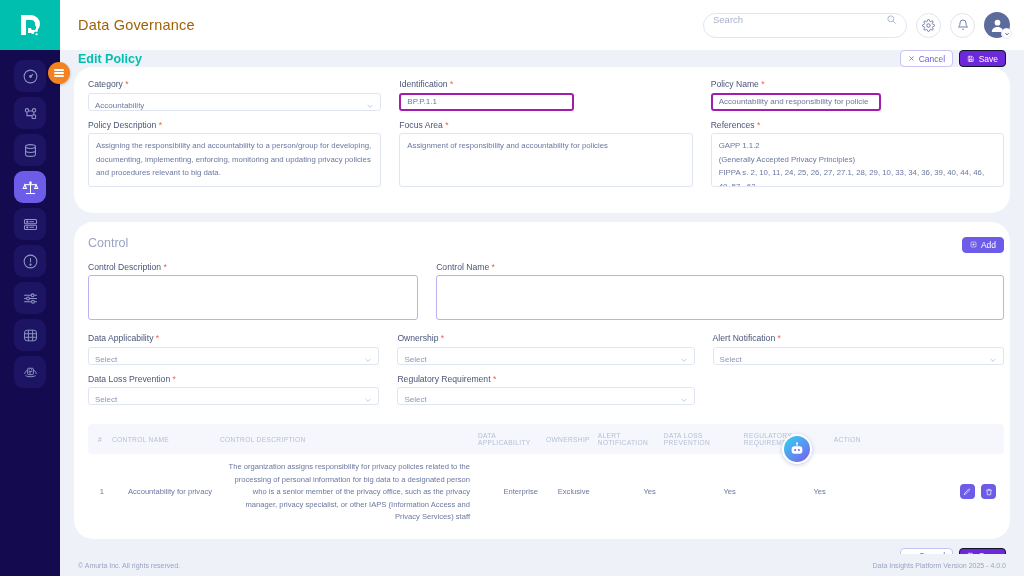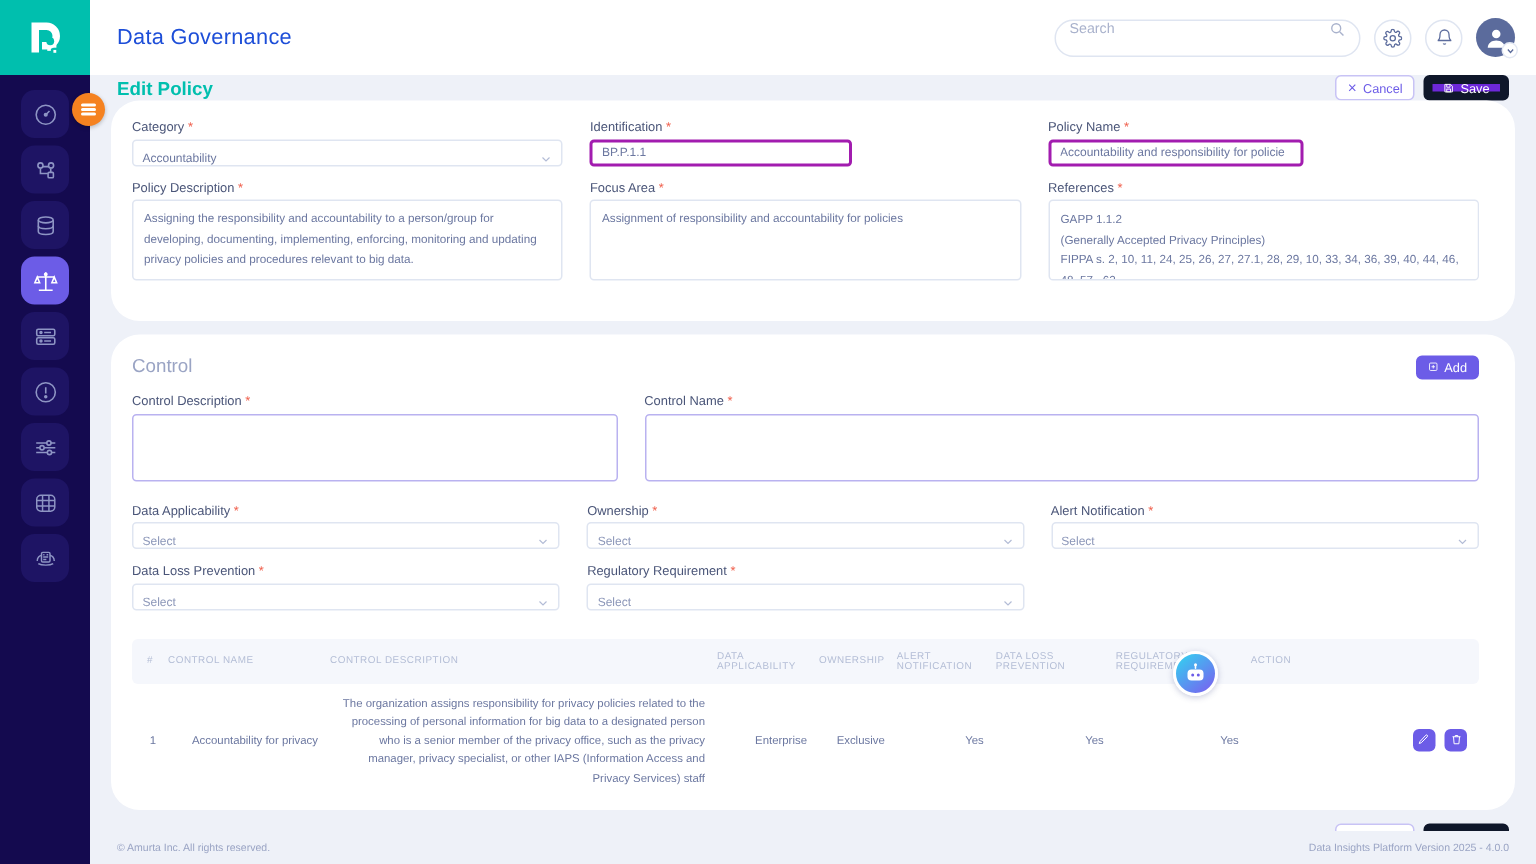--- a/index.html
+++ b/index.html
@@ -48,21 +48,21 @@
   
   .right { flex: 1; display: flex; flex-direction: column; height: 576px; position: relative; }
 
   
   .topbar {
     height: 50px; background: #ffffff;
     display: flex; align-items: center;
     padding: 0 14px 0 18px;
     flex: 0 0 50px;
   }
-  .app-title { font-size: 14.5px; color: #1d4ed8; letter-spacing: .2px; }
+  .app-title { font-size: 14.5px; color: #a16207; letter-spacing: .2px; }
   .topbar-right { margin-left: auto; display: flex; align-items: center; gap: 9px; }
   .searchbox {
     width: 204px; height: 25px; border: 1px solid #dfe5f1; border-radius: 13px;
     display: flex; align-items: flex-start; padding: 0 9px;
     background: #fff;
   }
   .searchbox input {
     border: none; outline: none; flex: 1;
     font-size: 9.5px; color: #8b96b8;
     font-family: "Liberation Sans", sans-serif;
@@ -98,26 +98,26 @@
   }
   .page-title { color: #00bfae; font-size: 12.5px; font-weight: bold; }
   .page-head-actions { margin-left: auto; display: flex; gap: 6px; }
 
   .btn {
     display: inline-flex; align-items: center; gap: 4px;
     height: 17px; padding: 0 7px; border-radius: 4px;
     font-size: 8.5px; cursor: pointer; white-space: nowrap;
   }
   .btn-cancel { background: #fff; border: 1px solid #c8c3f5; color: #6c5ce7; }
-  .btn-save { background: #6d28d9; border: 6px solid #0f172a; color: #fff; }
+  .btn-save { background: #6d28d9; border: 1px solid #0f172a; color: #fff; }
   .btn-add { background: #6c5ce7; border: 1px solid #6c5ce7; color: #fff; height: 16px; justify-content: flex-end; }
 
   .card {
     background: #fff; border-radius: 19px;
-    padding: 12px 24px 13px 14px;
+    padding: 12px 6px 13px 14px;
     margin-bottom: 9px;
   }
 
   
   .grid3 { display: grid; grid-template-columns: 1fr 1fr 1fr; gap: 0 18px; }
   .grid3-wide { display: grid; grid-template-columns: 1fr 1.02fr 1fr; gap: 0 18px; }
   .field { margin-bottom: 9px; }
   .flabel {
     font-size: 8.6px; color: #4a5578; margin-bottom: 3.5px; display: block;
   }

